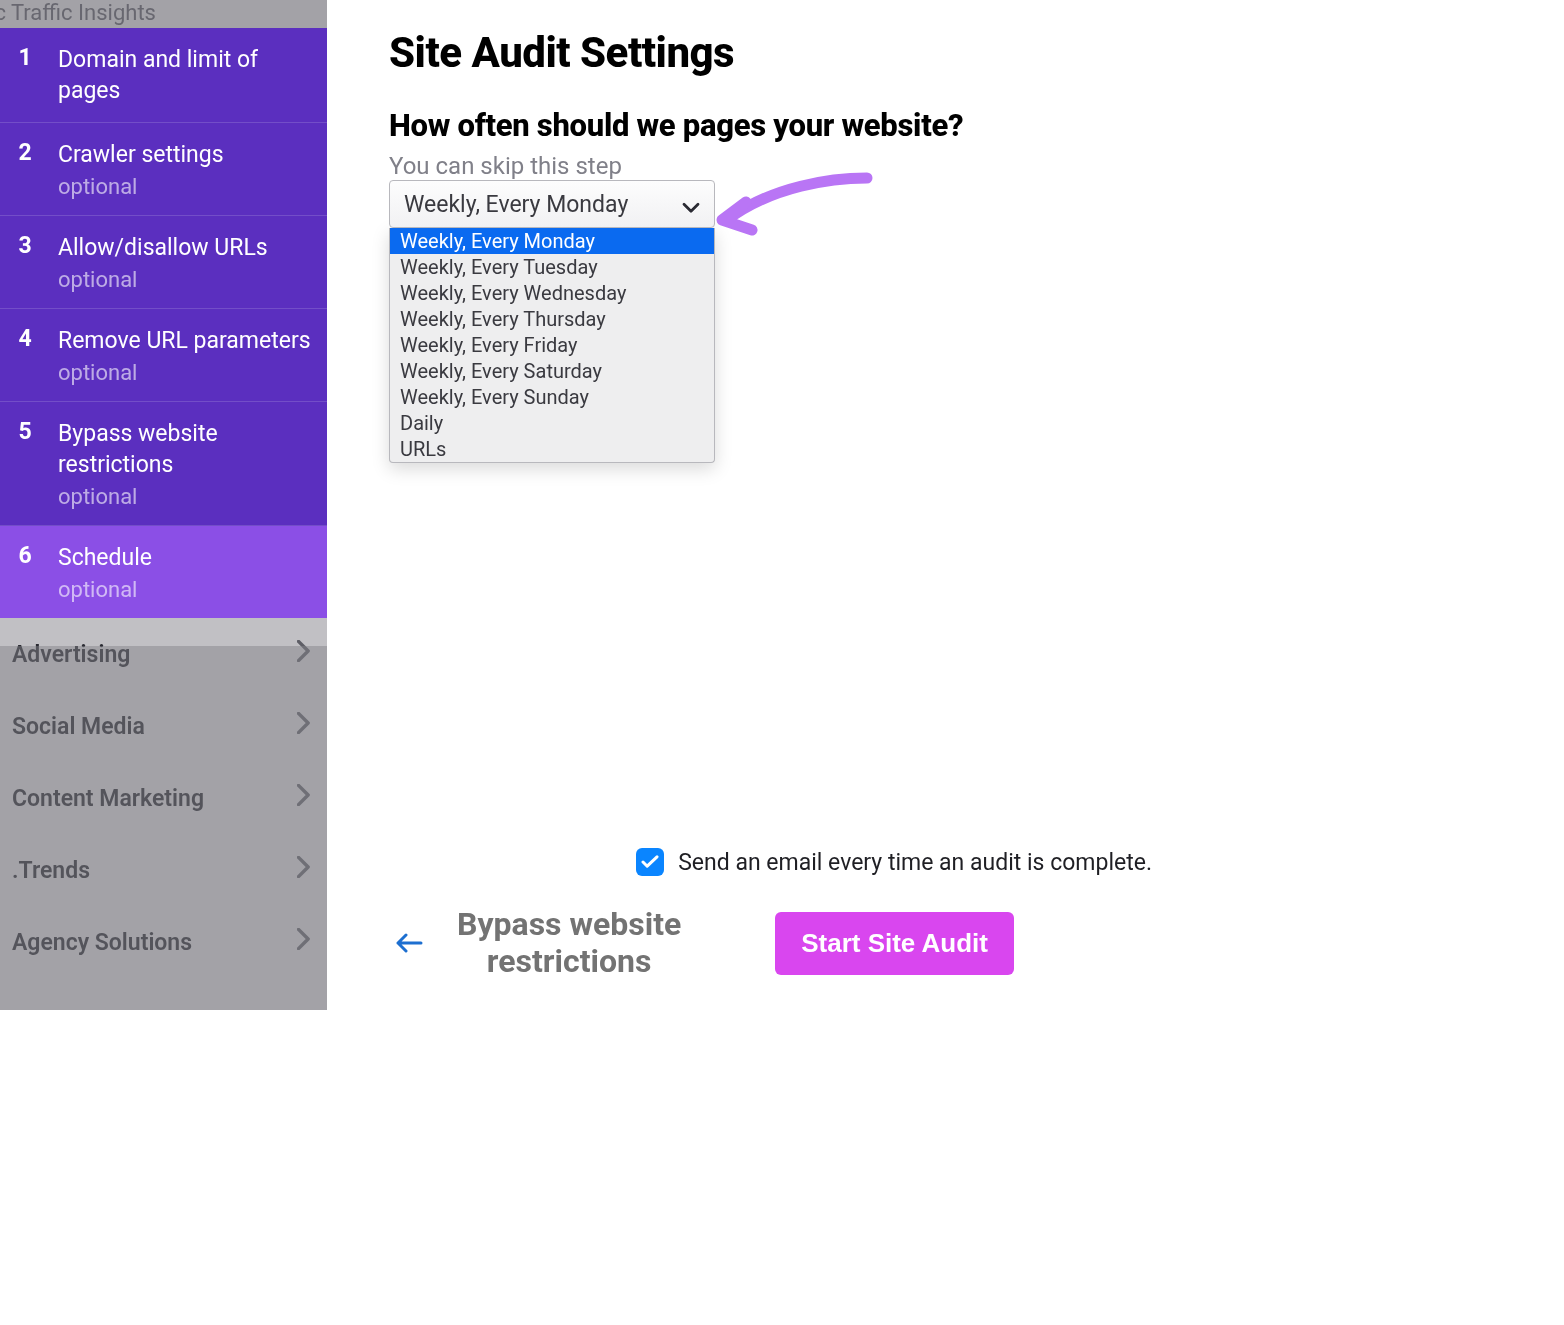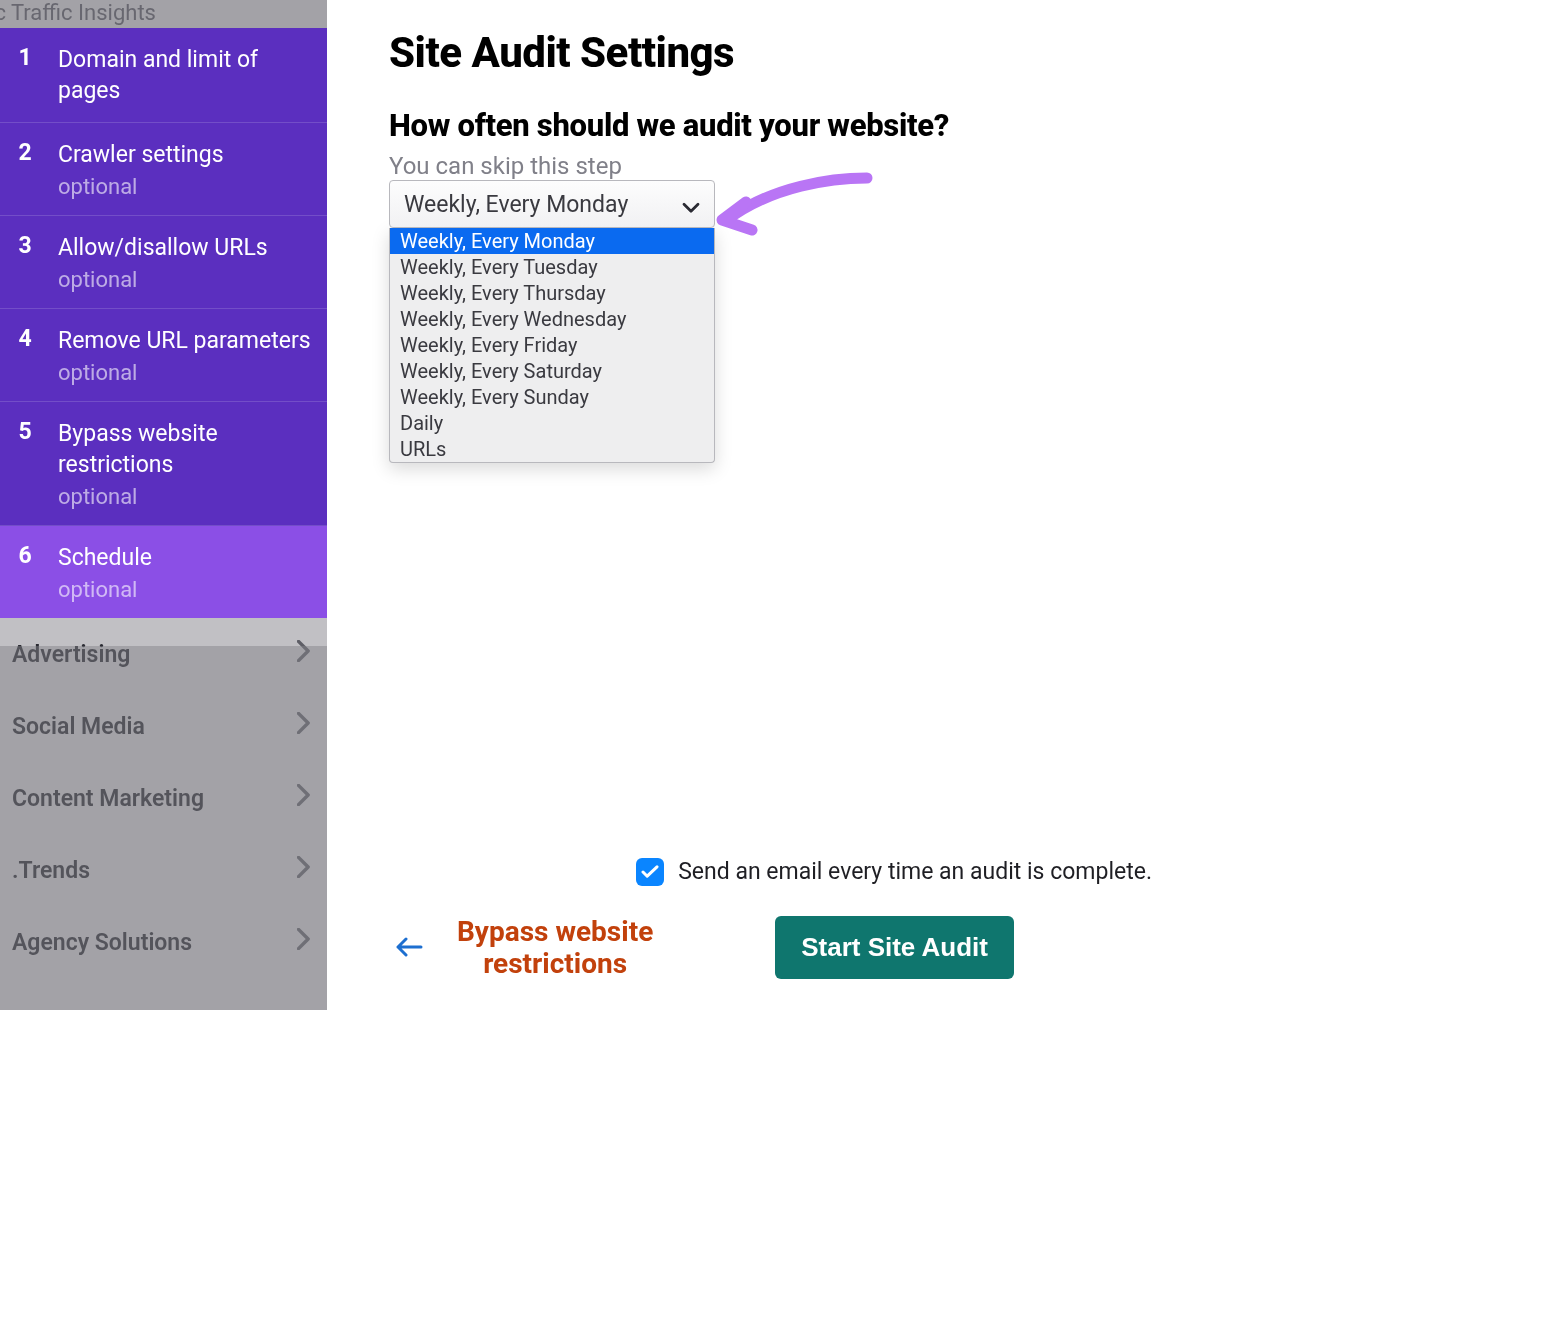--- a/index.html
+++ b/index.html
@@ -174,30 +174,30 @@
     background:#0a85ff;
     display:flex;align-items:center;justify-content:center;
     cursor:pointer;
   }
   .actions {
     display:flex; align-items:center;
     padding-left: 68px;
   }
   .back {
     display:flex; align-items:center; gap:34px;
-    color:#c2410c; font-size:28px; font-weight:700;
+    color:#737373; font-size:32px; font-weight:700;
     cursor:pointer;
     justify-content:flex-end;
   }
   .back .arrow { font-size:28px; font-weight:900; }
   .back .txt { text-align:center; line-height:1.15; }
   .start {
     margin-left:auto;
     margin-right: 150px;
-    background:#0f766e;
+    background:#d946ef;
     color:#fff;
     font-size:26px;
     font-weight:700;
     border:none; border-radius:6px;
     padding: 16px 26px;
     cursor:pointer;
   }
 
 </style>
 </head>
@@ -296,36 +296,36 @@
         </span>
       </div>
     </div>
   </div>
 
   <div class="dim" style="top:0;height:28px"></div>
   <div class="dim" style="top:646px;bottom:0"></div>
 
   <div class="main">
     <h1 class="page-title">Site Audit Settings</h1>
-    <h2 class="question">How often should we audit your website?</h2>
+    <h2 class="question">How often should we pages your website?</h2>
     <div class="subnote">You can skip this step</div>
 
     <div class="dropdown">
       <span>Weekly, Every Monday</span>
       <span class="caret">
         <svg width="18" height="12" viewBox="0 0 18 12">
             <path d="M2 2l7 7 7-7" stroke="#2b2b33" stroke-width="2.8" fill="none" stroke-linecap="round" stroke-linejoin="round"></path>
           </svg>
       </span>
     </div>
     <div class="optlist">
       <div class="opt sel">Weekly, Every Monday</div>
       <div class="opt">Weekly, Every Tuesday</div>
+      <div class="opt">Weekly, Every Wednesday</div>
       <div class="opt">Weekly, Every Thursday</div>
-      <div class="opt">Weekly, Every Wednesday</div>
       <div class="opt">Weekly, Every Friday</div>
       <div class="opt">Weekly, Every Saturday</div>
       <div class="opt">Weekly, Every Sunday</div>
       <div class="opt">Daily</div>
       <div class="opt">URLs</div>
     </div>
   </div>
 
   <div class="arrow-callout">
     <svg width="170" height="90" viewBox="0 0 170 90">

